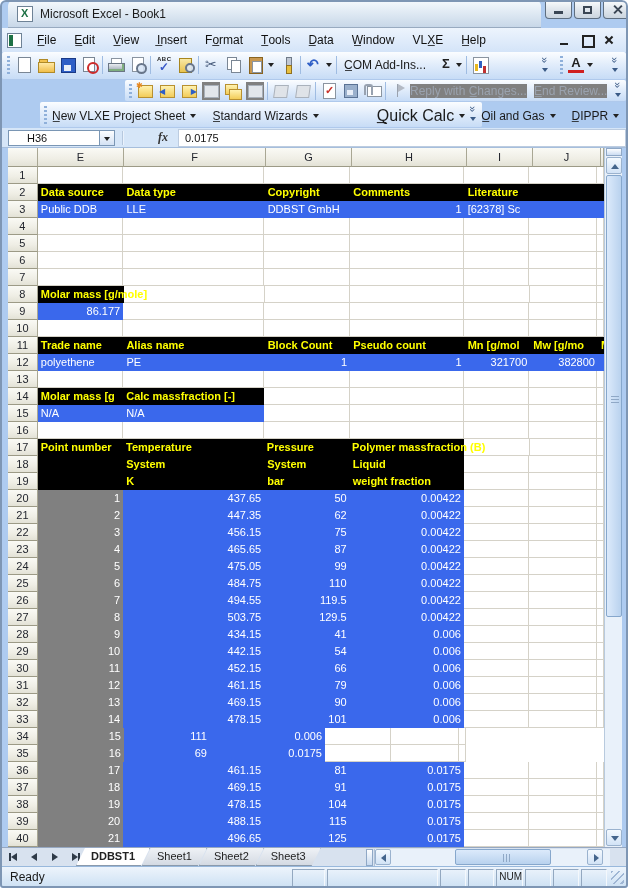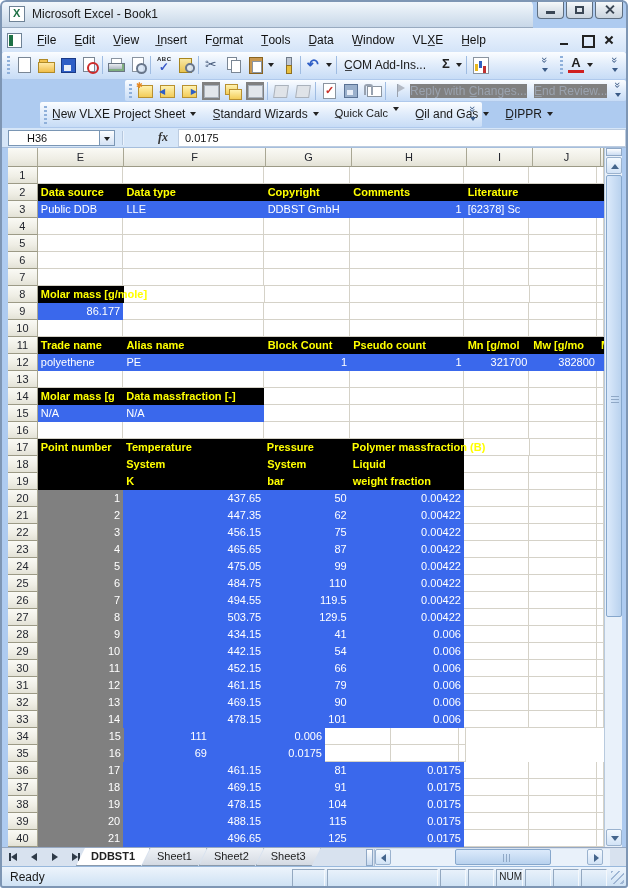--- a/index.html
+++ b/index.html
@@ -3,21 +3,21 @@
 <meta charset="utf-8">
 <style>
   *{margin:0;padding:0;box-sizing:border-box}
   html,body{width:628px;height:888px}
   body{font-family:"Liberation Sans",sans-serif;background:#fff}
   #screen{position:relative;width:628px;height:888px;background:#AECBF0;overflow:hidden;border-radius:6px 6px 3px 3px}
   .abs{position:absolute}
   
   .frame{position:absolute;inset:0;border:2px solid #7E96B4;border-radius:6px 6px 3px 3px;pointer-events:none;z-index:99}
   
-  .titlebar{position:absolute;left:0;top:0;width:533px;height:28px;background:linear-gradient(#F6FAFD,#DCE7F2 55%,#C8D7E8);border-bottom:1px solid #98AAC0;border-radius:6px 6px 0 0}
+  .titlebar{position:absolute;left:8px;top:0;width:533px;height:28px;background:linear-gradient(#F6FAFD,#DCE7F2 55%,#C8D7E8);border-bottom:1px solid #98AAC0;border-radius:6px 6px 0 0}
   .app-icon{position:absolute;left:9px;top:6px;width:16px;height:16px;background:#fff;border:1px solid #6E8296}
   .app-icon::after{content:"X";position:absolute;left:3px;top:0px;font-size:11px;font-weight:700;color:#1E7145}
   .title-text{position:absolute;left:32px;top:7px;font-size:12px;color:#1B1B1B;white-space:nowrap}
   .win-btn{position:absolute;top:0;width:27px;height:19px;border:1px solid #5E6E80;border-top:none;background:linear-gradient(#FDFEFE,#E3E9EF 45%,#CBD5DF);border-radius:0 0 4px 4px;text-align:center}
   .win-btn .g-min{display:inline-block;width:9px;height:3px;background:#3A4654;margin-top:10px}
   .win-btn .g-max{display:inline-block;width:9px;height:8px;border:2px solid #3A4654;margin-top:5px}
   .win-btn .g-x{display:inline-block;position:relative;width:11px;height:11px;margin-top:4px}
   .win-btn .g-x::before,.win-btn .g-x::after{content:"";position:absolute;left:5px;top:0;width:2px;height:11px;background:#3A4654}
   .win-btn .g-x::before{transform:rotate(45deg)}.win-btn .g-x::after{transform:rotate(-45deg)}
   
@@ -242,21 +242,21 @@
     <span class="handle" style="left:42px"></span>
     <div class="abs" id="vlxe-buttons" style="left:50px;top:5px;display:flex;gap:16px">
         <span style="font-size: 12px; color: rgb(26, 26, 26); white-space: nowrap; display: inline-flex; align-items: center; gap: 5px;">
           <span>N̲ew VLXE Project Sheet</span>
           <span style="width: 0px; height: 0px; border-left: 3px solid transparent; border-right: 3px solid transparent; border-top: 4px solid rgb(34, 34, 34); display: inline-block;"></span>
         </span>
         <span style="font-size: 12px; color: rgb(26, 26, 26); white-space: nowrap; display: inline-flex; align-items: center; gap: 5px;">
           <span>S̲tandard Wizards</span>
           <span style="width: 0px; height: 0px; border-left: 3px solid transparent; border-right: 3px solid transparent; border-top: 4px solid rgb(34, 34, 34); display: inline-block;"></span>
         </span>
-        <span style="font-size: 11px; color: rgb(26, 26, 26); white-space: nowrap; display: inline-flex; gap: 5px;">
+        <span style="font-size: 16px; color: rgb(26, 26, 26); white-space: nowrap; display: inline-flex; align-items: center; gap: 5px; margin-left: 42px;">
           <span>Q̲uick Calc</span>
           <span style="width: 0px; height: 0px; border-left: 3px solid transparent; border-right: 3px solid transparent; border-top: 4px solid rgb(34, 34, 34); display: inline-block;"></span>
         </span>
         <span style="font-size: 12px; color: rgb(26, 26, 26); white-space: nowrap; display: inline-flex; align-items: center; gap: 5px;">
           <span>O̲il and Gas</span>
           <span style="width: 0px; height: 0px; border-left: 3px solid transparent; border-right: 3px solid transparent; border-top: 4px solid rgb(34, 34, 34); display: inline-block;"></span>
         </span>
         <span style="font-size: 12px; color: rgb(26, 26, 26); white-space: nowrap; display: inline-flex; align-items: center; gap: 5px;">
           <span>D̲IPPR</span>
           <span style="width: 0px; height: 0px; border-left: 3px solid transparent; border-right: 3px solid transparent; border-top: 4px solid rgb(34, 34, 34); display: inline-block;"></span>
@@ -410,21 +410,21 @@
         <div class="c emp" style="width: 142px;"></div>
         <div class="c emp" style="width: 86px;"></div>
         <div class="c emp" style="width: 115px;"></div>
         <div class="c emp" style="width: 66px;"></div>
         <div class="c emp" style="width: 68px;"></div>
         <div class="c emp" style="width: 3px;"></div>
       </div>
       <div class="grow">
         <div class="rh">14</div>
         <div class="c hdr" style="width: 86px;">Molar mass [g</div>
-        <div class="c hdr" style="width: 142px;">Data massfraction [-]</div>
+        <div class="c hdr" style="width: 142px;">Calc massfraction [-]</div>
         <div class="c emp" style="width: 86px;"></div>
         <div class="c emp" style="width: 115px;"></div>
         <div class="c emp" style="width: 66px;"></div>
         <div class="c emp" style="width: 68px;"></div>
         <div class="c emp" style="width: 3px;"></div>
       </div>
       <div class="grow">
         <div class="rh">15</div>
         <div class="c val" style="width: 86px;">N/A</div>
         <div class="c val" style="width: 142px;">N/A</div>

